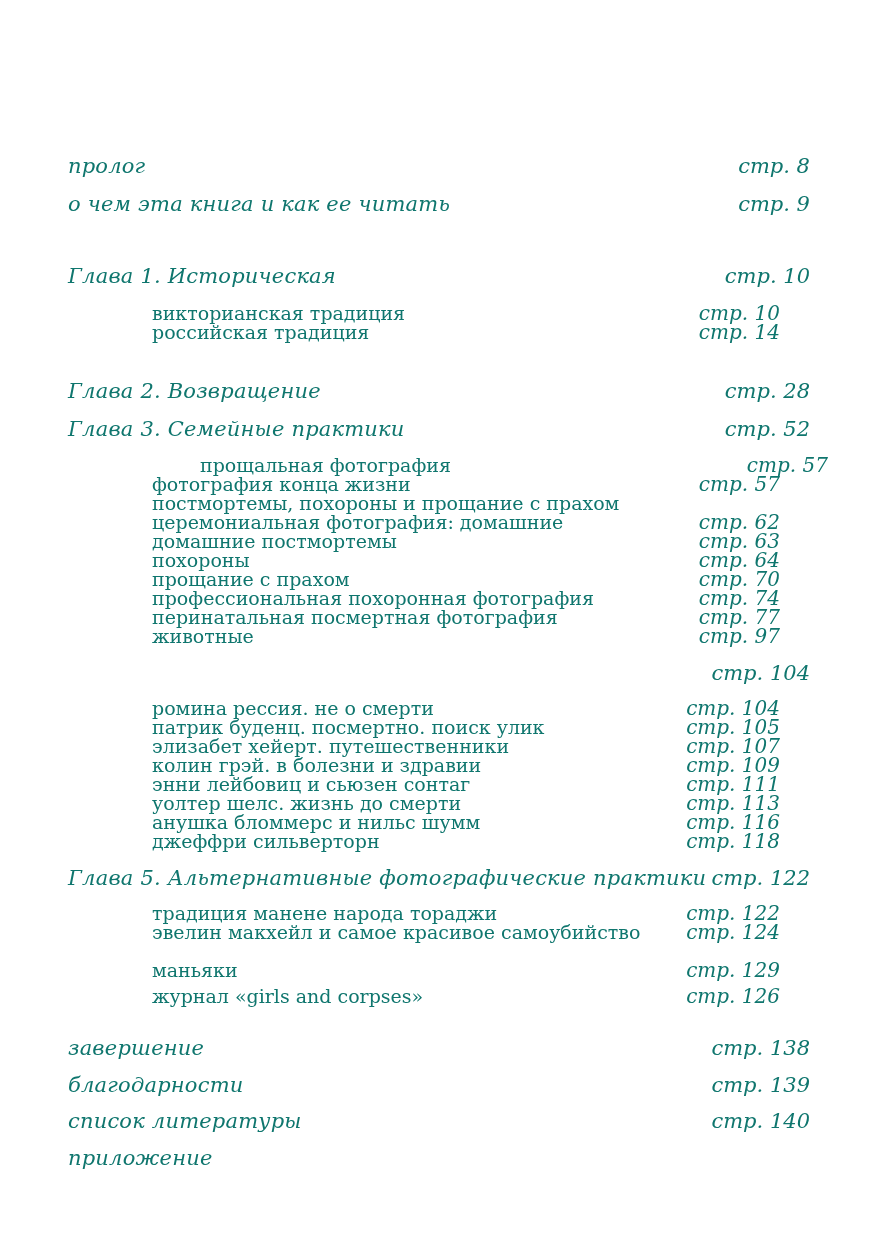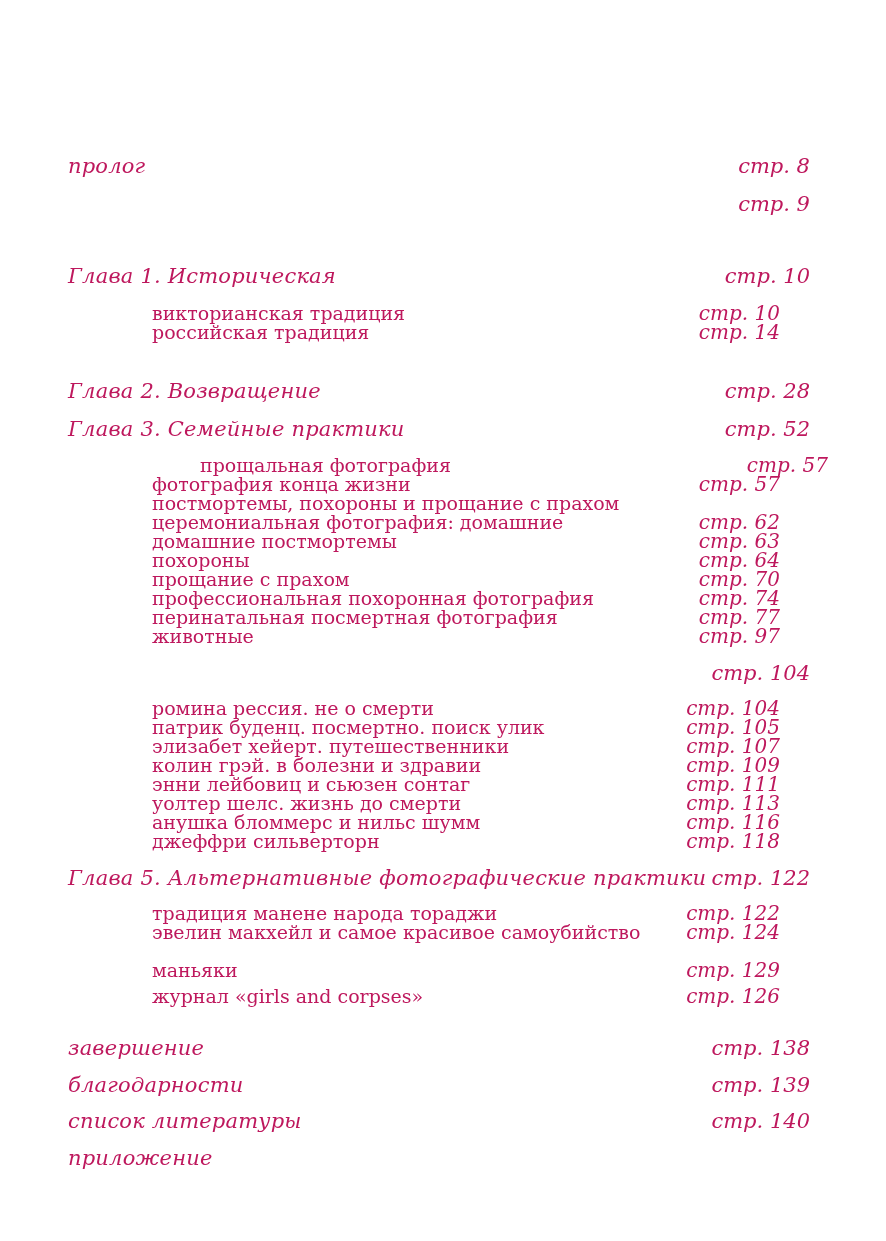--- a/index.html
+++ b/index.html
@@ -56,29 +56,32 @@
   }
   .entry.sub .pagenum {
     right: 106px;
     font-size: 20px;
     line-height: 19.2px;
   }
 </style>
 </head>
 <body>
 
-<div class="page" style="background: rgb(255, 255, 255); color: #be185d;">
+<div class="page" style="background: rgb(255, 255, 255); color: #0f766e;">
   <div id="toc-entries">
       <div class="entry top" style="top: 154px; height: 24px;">
         <div class="label">
           <span class="line">пролог</span>
         </div>
         <div class="pagenum">стр. 8</div>
       </div>
       <div class="entry top" style="top: 192px; height: 24px;">
+        <div class="label">
+          <span class="line">о чем эта книга и как ее читать</span>
+        </div>
         <div class="pagenum">стр. 9</div>
       </div>
       <div class="entry top" style="top: 264px; height: 24px;">
         <div class="label">
           <span class="line">Глава 1. Историческая</span>
         </div>
         <div class="pagenum">стр. 10</div>
       </div>
       <div class="entry sub" style="top: 304px; height: 19.2px;">
         <div class="label">

